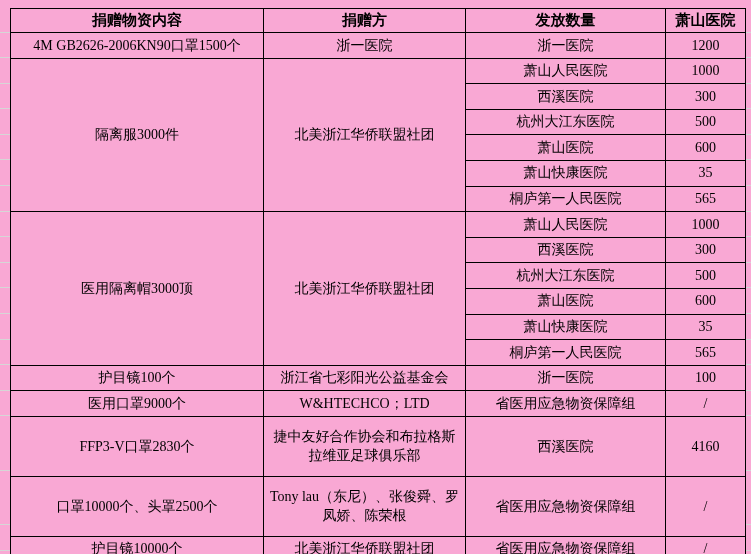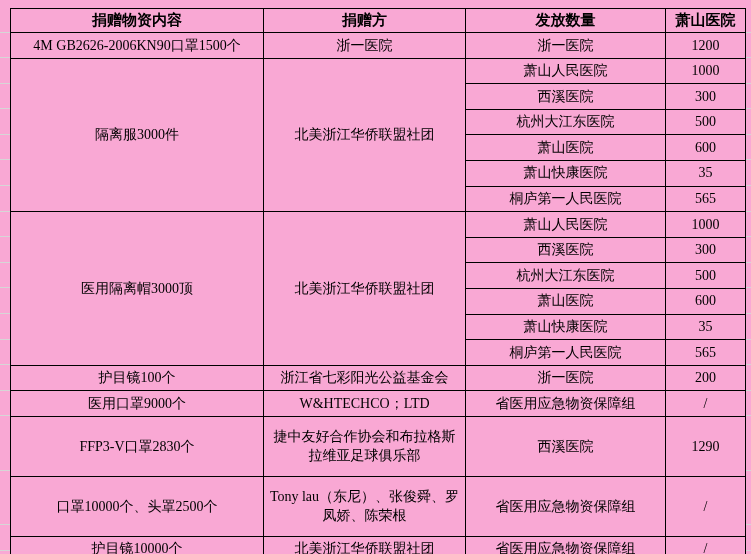--- a/index.html
+++ b/index.html
@@ -115,33 +115,33 @@
           <td style="border-color: rgb(0, 0, 0);">35</td>
         </tr>
         <tr>
           <td style="border-color: rgb(0, 0, 0);">桐庐第一人民医院</td>
           <td style="border-color: rgb(0, 0, 0);">565</td>
         </tr>
         <tr>
           <td style="border-color: rgb(0, 0, 0);">护目镜100个</td>
           <td style="border-color: rgb(0, 0, 0);">浙江省七彩阳光公益基金会</td>
           <td style="border-color: rgb(0, 0, 0);">浙一医院</td>
-          <td style="border-color: rgb(0, 0, 0);">200</td>
+          <td style="border-color: rgb(0, 0, 0);">100</td>
         </tr>
         <tr>
           <td style="border-color: rgb(0, 0, 0);">医用口罩9000个</td>
           <td style="border-color: rgb(0, 0, 0);">W&amp;HTECHCO；LTD</td>
           <td style="border-color: rgb(0, 0, 0);">省医用应急物资保障组</td>
           <td style="border-color: rgb(0, 0, 0);">/</td>
         </tr>
         <tr class="tall">
           <td style="border-color: rgb(0, 0, 0);">FFP3-V口罩2830个</td>
           <td style="border-color: rgb(0, 0, 0);">捷中友好合作协会和布拉格斯拉维亚足球俱乐部</td>
           <td style="border-color: rgb(0, 0, 0);">西溪医院</td>
-          <td style="border-color: rgb(0, 0, 0);">1290</td>
+          <td style="border-color: rgb(0, 0, 0);">4160</td>
         </tr>
         <tr class="tall">
           <td style="border-color: rgb(0, 0, 0);">口罩10000个、头罩2500个</td>
           <td style="border-color: rgb(0, 0, 0); margin-left: 31px;">Tony lau（东尼）、张俊舜、罗凤娇、陈荣根</td>
           <td style="border-color: rgb(0, 0, 0);">省医用应急物资保障组</td>
           <td style="border-color: rgb(0, 0, 0);">/</td>
         </tr>
         <tr>
           <td style="border-color: rgb(0, 0, 0);">护目镜10000个</td>
           <td style="border-color: rgb(0, 0, 0);">北美浙江华侨联盟社团</td>

